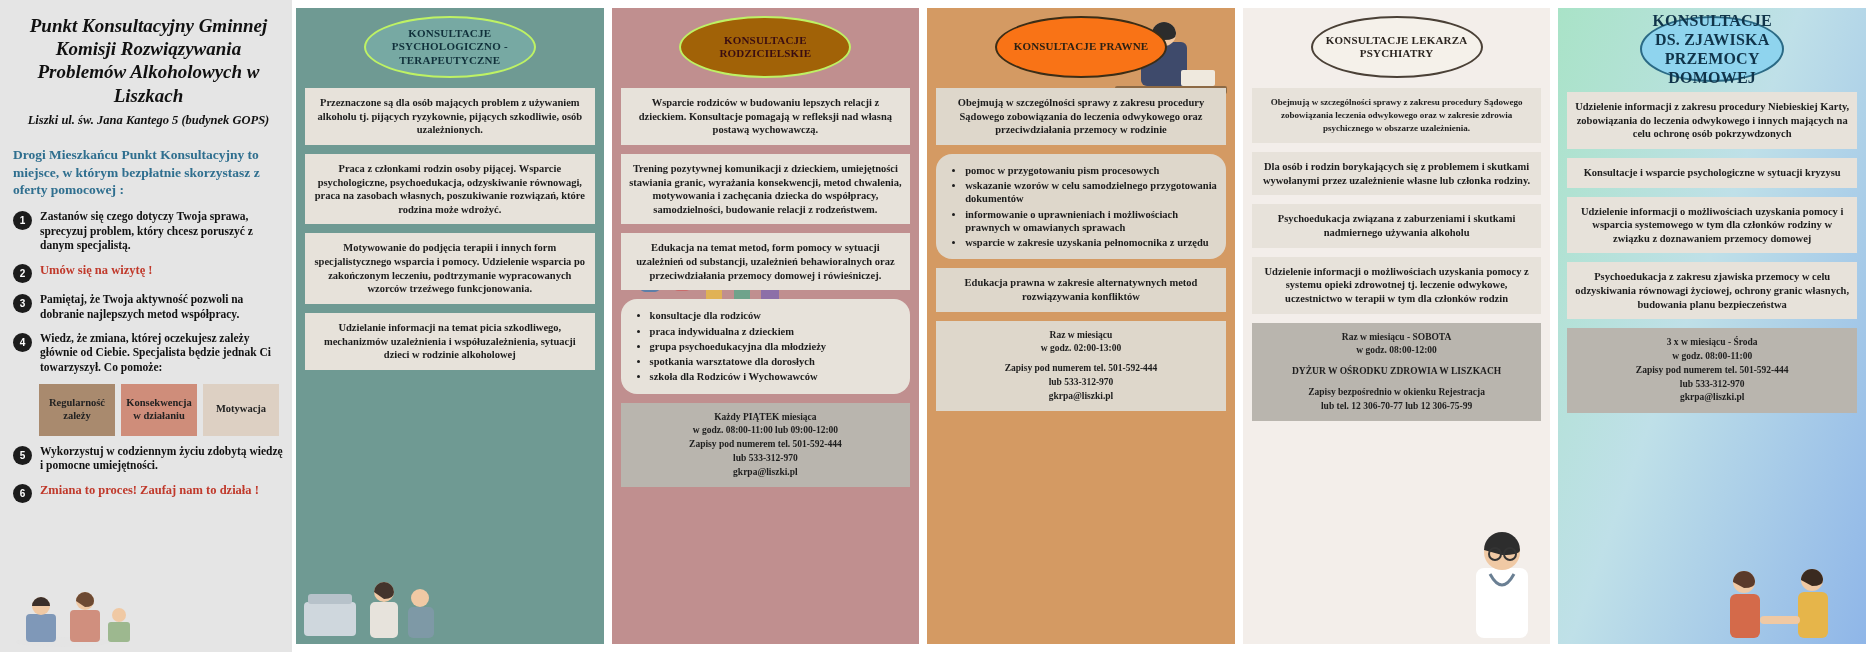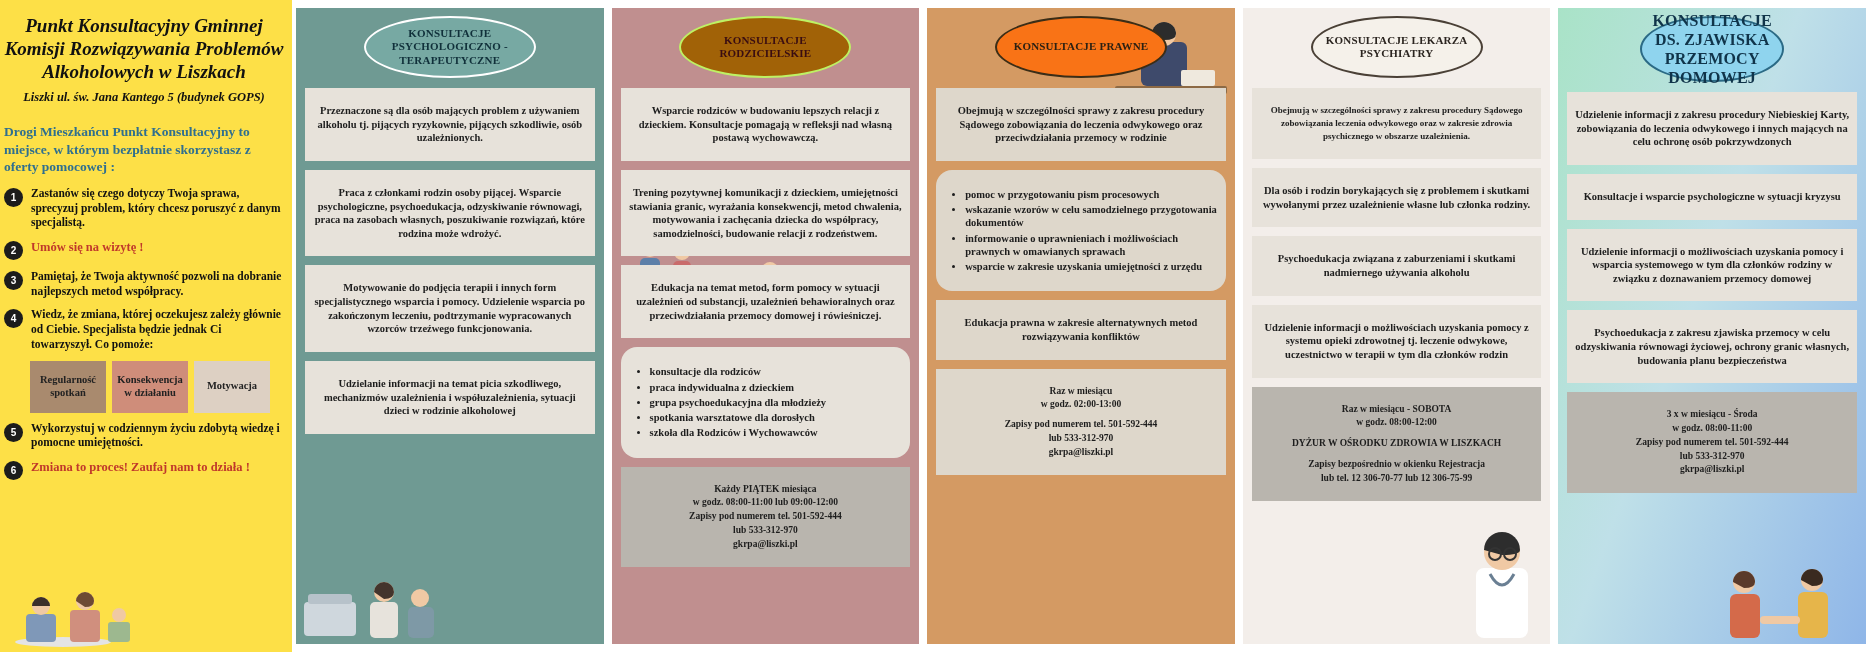--- a/index.html
+++ b/index.html
@@ -14,24 +14,24 @@
     width:1870px;height:652px;
     display:flex;
     flex-direction:row;
     align-items:stretch;
   }
 
   
   .intro{
     width:292px;
     flex:0 0 292px;
-    padding:10px 8px 0 4px;
+    padding:10px 8px 0 13px;
     box-sizing:border-box;
     position:relative;
-    background:#fde047;
+    background:#e5e5e5;
   }
   .intro h1{
     font-family:"Liberation Serif", serif;
     font-style:italic;
     font-weight:700;
     font-size:19px;
     line-height:1.22;
     text-align:center;
     margin:4px 0 0 0;
     color:#111;
@@ -114,34 +114,34 @@
     width:168px;height:58px;
     border-radius:50%;
     display:flex;align-items:center;justify-content:center;
     text-align:center;
     font-family:"Liberation Serif", serif;
     font-weight:700;font-size:11px;line-height:1.2;
     letter-spacing:.2px;
     color:#10344a;
     position:relative;z-index:3;
   }
-  .badge.b-psych{background:#77a9a3;border:2px solid #ffffff;color:#10303a;}
+  .badge.b-psych{background:#77a9a3;border:2px solid #bef264;color:#10303a;}
   .badge.b-rodz{background:#a16207;border:2px solid #bef264;color:#3a0d12;}
   .badge.b-prawne{background:#f97316;border:2px solid #3b2d16;color:#2b2113;}
   .badge.b-psychiatry{background:#f5f1ea;border:2px solid #4a4036;color:#2b2520;}
   .badge.b-przemoc{background:#8fd4ee;border:2px solid #2b6a85;color:#10344a;width:140px;height:62px;font-size:16px;}
 
   .box{
     background:#ded9d2;
     color:#1d1d1d;
     text-align:center;
     font-size:10.5px;
     line-height:1.3;
     font-weight:700;
-    padding:16px 7px;
+    padding:8px 7px;
     margin-bottom:9px;
     position:relative;z-index:2;
   }
   .box.light{background:#e7e2da;}
   .box.grey{background:#b9b5ae;}
   .box.tan{background:#ded7cb;}
   .box.lst{text-align:left;border-radius:16px;}
   .box ul{
     margin:0;padding-left:22px;text-align:left;
     font-weight:700;
@@ -181,21 +181,21 @@
       </div>
       <div class="step">
         <div class="bullet">3</div>
         <div class="step-txt">Pamiętaj, że Twoja aktywność pozwoli na dobranie najlepszych metod współpracy.</div>
       </div>
       <div class="step">
         <div class="bullet">4</div>
         <div class="step-txt">Wiedz, że zmiana, której oczekujesz zależy głównie od Ciebie. Specjalista będzie jednak Ci towarzyszył. Co pomoże:</div>
       </div>
       <div class="cards">
-        <div class="card c1">Regularność spotkań</div>
+        <div class="card c1">Regularność zależy</div>
         <div class="card c2">Konsekwencja w działaniu</div>
         <div class="card c3">Motywacja</div>
       </div>
       <div class="step">
         <div class="bullet">5</div>
         <div class="step-txt">Wykorzystuj w codziennym życiu zdobytą wiedzę  i  pomocne umiejętności.</div>
       </div>
       <div class="step">
         <div class="bullet">6</div>
         <div class="step-txt red">Zmiana to proces! Zaufaj nam to działa !</div>
@@ -268,21 +268,21 @@
   </div>
 
   <div class="col c-prawne">
     <div class="badge b-prawne">KONSULTACJE PRAWNE</div>
     <div class="box tan">Obejmują w szczególności sprawy z zakresu procedury Sądowego zobowiązania do leczenia odwykowego oraz przeciwdziałania przemocy w rodzinie</div>
     <div class="box tan lst">
       <ul>
         <li>pomoc w przygotowaniu pism procesowych</li>
         <li>wskazanie wzorów w celu samodzielnego przygotowania dokumentów</li>
         <li>informowanie o uprawnieniach i możliwościach prawnych w omawianych sprawach</li>
-        <li>wsparcie w zakresie uzyskania umiejętności z urzędu</li>
+        <li>wsparcie w zakresie uzyskania pełnomocnika z urzędu</li>
       </ul>
     </div>
     <div class="box tan">Edukacja prawna w zakresie alternatywnych metod rozwiązywania konfliktów</div>
     <div class="box tan contact">
       <div>Raz w miesiącu</div>
       <div>w godz. 02:00-13:00</div>
       <div style="height:6px"></div>
       <div>Zapisy pod numerem tel. 501-592-444</div>
       <div>lub 533-312-970</div>
       <div>gkrpa@liszki.pl</div>

